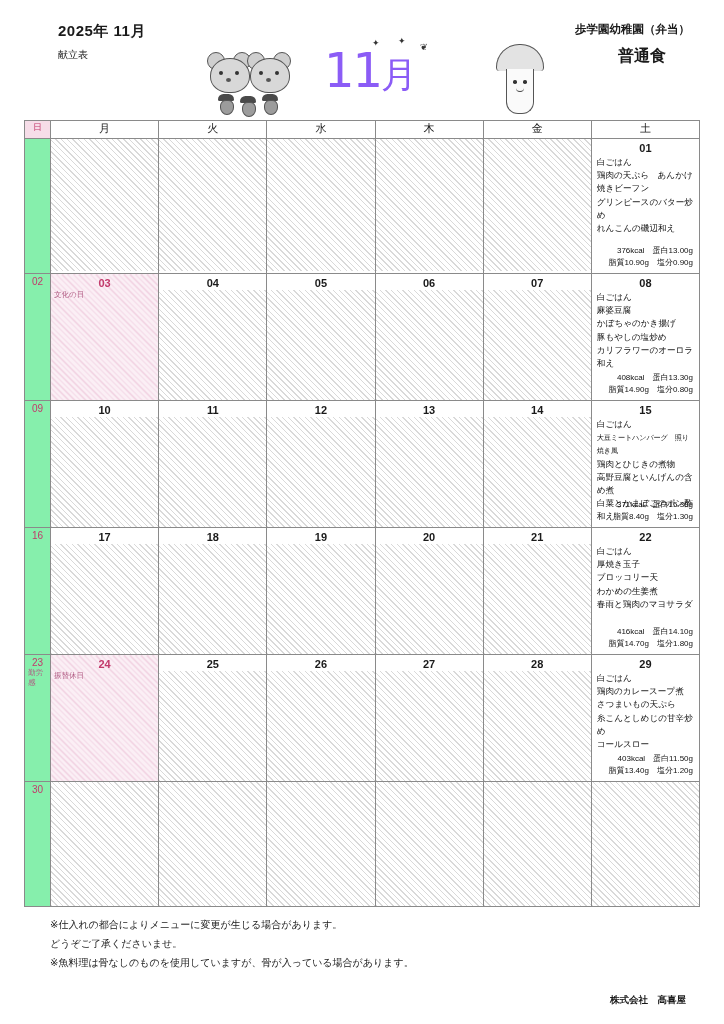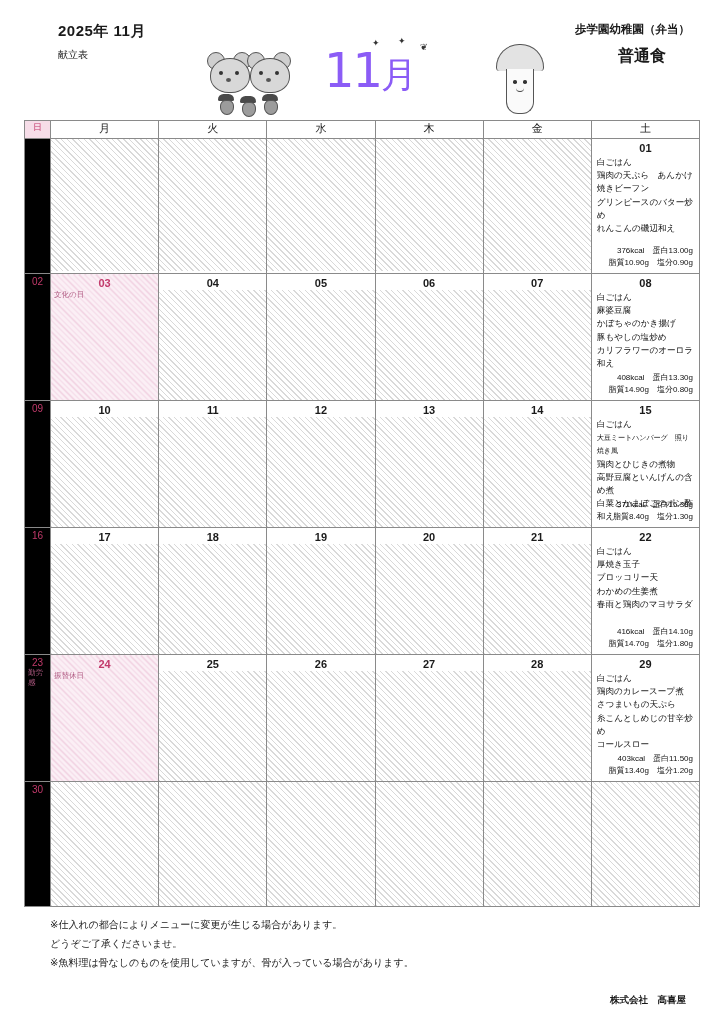--- a/index.html
+++ b/index.html
@@ -239,21 +239,21 @@
 
   
   .hatch {
     background-image: repeating-linear-gradient(
       45deg,
       #d9d9d9 0px, #d9d9d9 1px,
       #ffffff 1px, #ffffff 4px
     );
   }
   td.sun-cell {
-    background: #000000;
+    background: #86efac;
   }
   td.pink-cell {
     background-image: repeating-linear-gradient(
       45deg,
       #f0cfe0 0px, #f0cfe0 1px,
       #fbeff5 1px, #fbeff5 4px
     );
   }
   .sun-num {
     color: #c23a6b;

